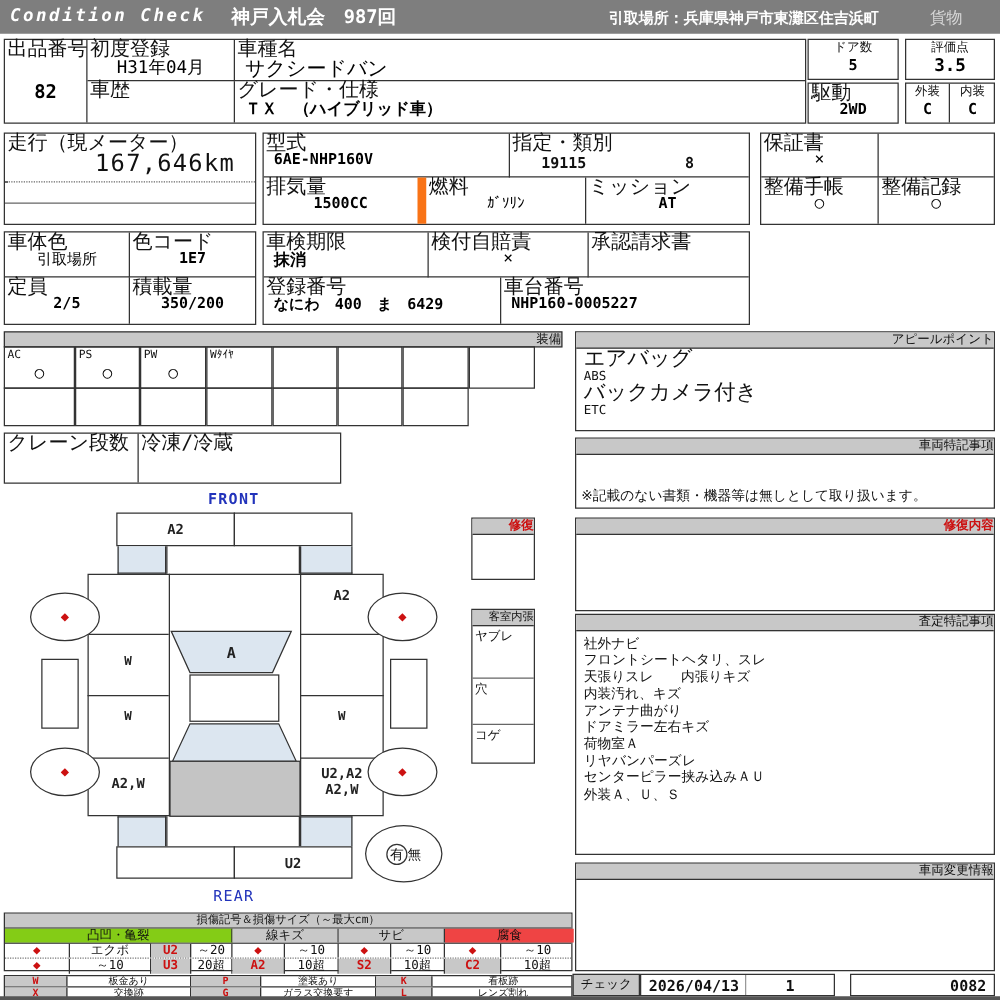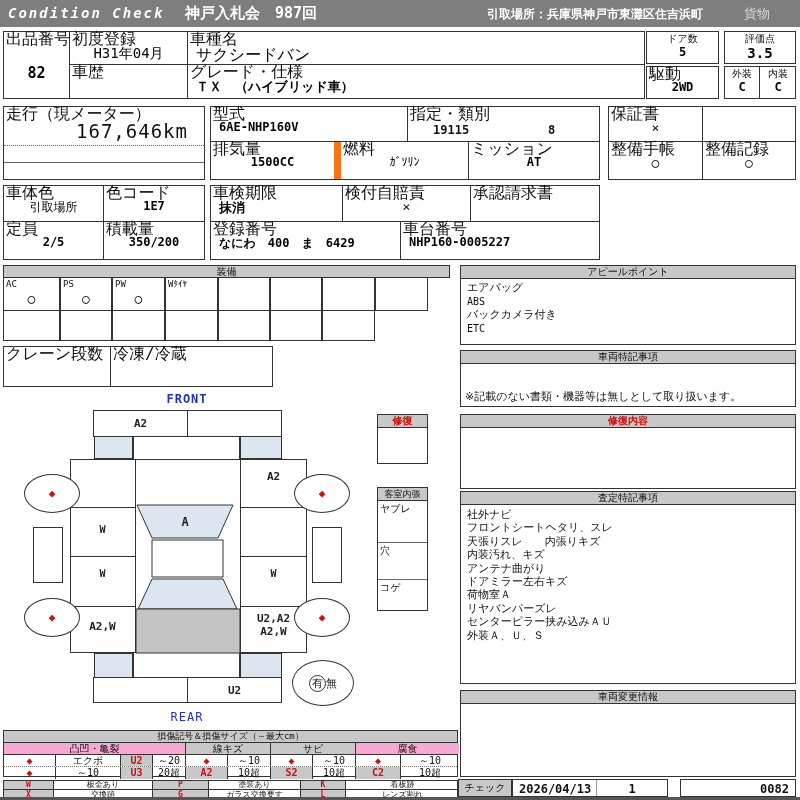--- a/index.html
+++ b/index.html
@@ -4,25 +4,25 @@
 <style>
   html,body{margin:0;padding:0;background:#fff}
   .page{position:relative;width:800px;height:800px;background:#fff;overflow:hidden;
         font-family:"DejaVu Sans Mono","DejaVu Sans","Liberation Sans",sans-serif;color:#111}
   .abs{position:absolute;box-sizing:border-box}
   .b{border:1px solid #333}
   .lbl{font-size:16px;line-height:11px;padding:1px 2px;white-space:nowrap;text-align:left;color:#111}
   .lblc{font-size:10px;line-height:11px;padding:1px 2px;text-align:center;color:#111}
   .val{font-weight:bold;font-size:13px;text-align:center;color:#000;white-space:nowrap}
   .vall{font-weight:bold;font-size:13px;text-align:left;padding-left:8px;color:#000;white-space:nowrap}
-  .band{background:#c8c8c8;text-align:center;font-size:10px;line-height:12px;border:1px solid #333}
+  .band{background:#c8c8c8;text-align:right;font-size:10px;line-height:12px;border:1px solid #333}
   .red{color:#cc1111}
   .blue{color:#2233bb}
   .cellglyph{font-weight:bold;font-size:11px;text-align:center;color:#222}
-  .list{font-size:11px;line-height:13.5px;padding:3px 6px;white-space:pre}
+  .list{font-size:17px;line-height:13.5px;padding:3px 6px;white-space:pre}
   .dia-line{position:absolute;box-sizing:border-box}
   .wheel{position:absolute;box-sizing:border-box;border:1px solid #333;border-radius:50%;
          display:flex;align-items:center;justify-content:center;font-size:11px;color:#cc1111;background:#fff}
   .lgc{position:absolute;box-sizing:border-box;font-size:10px;line-height:12px;text-align:center;
        border-right:1px solid #333;height:100%;white-space:nowrap;overflow:hidden}
   .codecell{background:#c8c8c8;color:#cc1111;font-weight:bold}
 </style>
 </head>
 <body>
 
@@ -329,24 +329,24 @@
   </div>
 
   <div class="abs" style="left:292px;top:660px;width:62px;height:46px;border:1px solid #333;border-radius:50%;display:flex;align-items:center;justify-content:center;font-size:11px;background:#fff">
     <span style="border:1px solid #333;border-radius:50%;width:15px;height:15px;display:inline-flex;align-items:center;justify-content:center">有</span>
     <span>無</span>
   </div>
 
   <div class="abs b" style="left:3px;top:730px;width:455px;height:47px">
     <div style="background:#c8c8c8;height:11px;border-bottom:1px solid #333;text-align:center;font-size:9px;line-height:11px">損傷記号＆損傷サイズ（～最大cm）</div>
     <div style="position:relative;height:11px;border-bottom:1px solid #333;background:#c8c8c8">
-      <span class="lgc" style="left:0;width:182px;background:#f9a8d4">凸凹・亀裂</span>
+      <span class="lgc" style="left:0;width:182px;background:#84cc16">凸凹・亀裂</span>
       <span class="lgc" style="left:182px;width:85px;background:#c8c8c8">線キズ</span>
       <span class="lgc" style="left:267px;width:85px;background:#c8c8c8">サビ</span>
-      <span class="lgc" style="left:352px;width:103px;border-right:none;background:#f9a8d4">腐食</span>
+      <span class="lgc" style="left:352px;width:103px;border-right:none;background:#ef4444">腐食</span>
     </div>
     <div style="position:relative;height:11px">
       <span class="lgc red" style="left:0;width:52px">◆</span>
       <span class="lgc" style="left:52px;width:65px">エクボ</span>
       <span class="lgc codecell" style="left:117px;width:32px">U2</span>
       <span class="lgc" style="left:149px;width:33px">～20</span>
       <span class="lgc red" style="left:182px;width:42px">◆</span>
       <span class="lgc" style="left:224px;width:43px">～10</span>
       <span class="lgc red" style="left:267px;width:42px">◆</span>
       <span class="lgc" style="left:309px;width:43px">～10</span>

